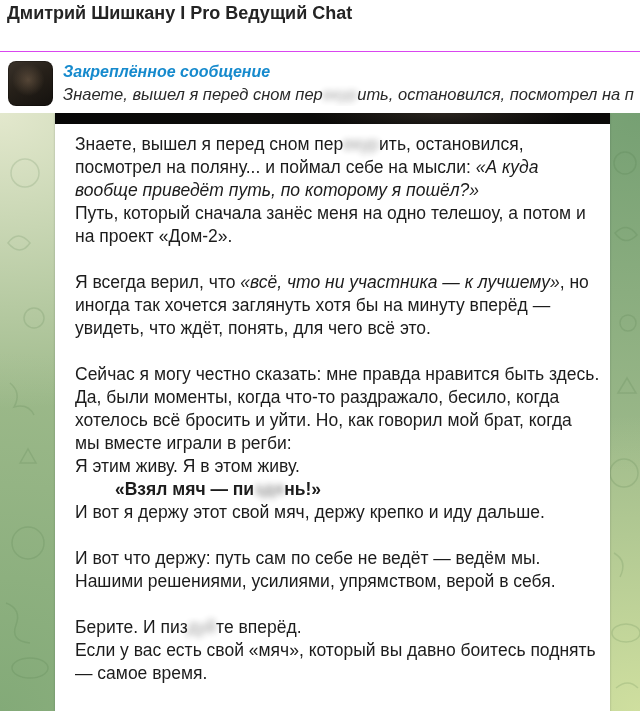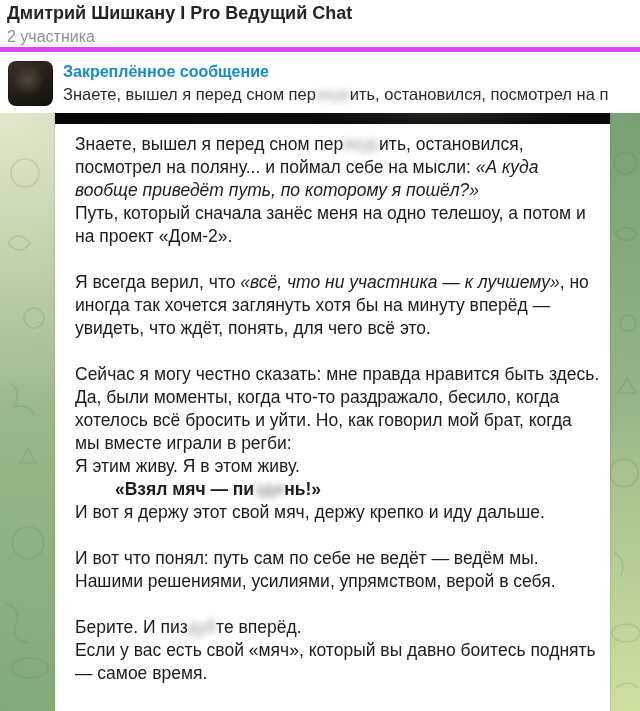--- a/index.html
+++ b/index.html
@@ -16,38 +16,39 @@
     font-family:"Liberation Sans","DejaVu Sans",sans-serif;
     background:#fff;
     position:relative;
   }
   .app{position:absolute;inset:0;width:640px;height:711px;overflow:hidden;}
 
   
   .chat-header{
     position:absolute;left:0;top:0;width:640px;height:52px;
     background:var(--header-bg);
-    border-bottom:5px solid #d946ef;
+    border-bottom:1px solid #d946ef;
     padding:1px 8px 0 7px;
   }
   .chat-title{
     font-size:18px;font-weight:700;color:#242424;line-height:24px;
     white-space:nowrap;overflow:hidden;
   }
   .chat-subtitle{
     font-size:16px;color:var(--subtitle-gray);line-height:22px;margin-top:1px;
     white-space:nowrap;overflow:hidden;
   }
 
   
   .pinned-bar{
     position:absolute;left:0;top:53px;width:640px;height:60px;
     background:#ffffff;
     display:flex;align-items:center;
     cursor:pointer;
+    font-style:italic;
   }
   .pin-thumb{
     flex:0 0 45px;width:45px;height:45px;margin:0 0 0 8px;
     border-radius:8px;
     background:
       radial-gradient(circle at 45% 42%, rgba(122,100,78,0.55) 0%, rgba(122,100,78,0) 45%),
       linear-gradient(150deg,#3b332b 0%,#262019 45%,#14110e 100%);
     box-shadow:inset 0 0 0 1px rgba(0,0,0,0.25);
   }
   .pin-texts{
@@ -99,21 +100,20 @@
   .it{font-style:italic;}
   .blur{filter:blur(3.2px);opacity:0.45;}
 </style>
 </head>
 <body>
 
 <div class="app">
 
   <header class="chat-header">
     <div class="chat-title">Дмитрий Шишкану I Pro Ведущий Chat</div>
-    <div class="chat-subtitle">2 участника</div>
   </header>
 
   <div class="pinned-bar">
     <div class="pin-thumb"></div>
     <div class="pin-texts">
       <div class="pin-title">Закреплённое сообщение</div>
       <div class="pin-preview"><span>Знаете, вышел я перед сном пер</span><span class="blur">екур</span><span>ить, остановился, посмотрел на п</span></div>
     </div>
   </div>
 
@@ -146,21 +146,21 @@
           <div class="para"><span>Путь, который сначала занёс меня на одно телешоу, а потом и на проект «Дом-2».</span></div>
           <div class="gap"></div>
           <div class="para"><span>Я всегда верил, что </span><span class="it">«всё, что ни участника — к лучшему»</span><span>, но иногда так хочется заглянуть хотя бы на минуту вперёд — увидеть, что ждёт, понять, для чего всё это.</span></div>
           <div class="gap"></div>
           <div class="para"><span>Сейчас я могу честно сказать: мне правда нравится быть здесь.</span></div>
           <div class="para"><span>Да, были моменты, когда что-то раздражало, бесило, когда хотелось всё бросить и уйти. Но, как говорил мой брат, когда мы вместе играли в регби:</span></div>
           <div class="para"><span>Я этим живу. Я в этом живу.</span></div>
           <div class="para bd"><span>«Взял мяч — пи</span><span class="blur">здя</span><span>нь!»</span></div>
           <div class="para"><span>И вот я держу этот свой мяч, держу крепко и иду дальше.</span></div>
           <div class="gap"></div>
-          <div class="para"><span>И вот что понял: путь сам по себе не ведёт — ведём мы. Нашими решениями, усилиями, упрямством, верой в себя.</span></div>
+          <div class="para"><span>И вот что держу: путь сам по себе не ведёт — ведём мы. Нашими решениями, усилиями, упрямством, верой в себя.</span></div>
           <div class="gap"></div>
           <div class="para"><span>Берите. И пиз</span><span class="blur">дуй</span><span>те вперёд.</span></div>
           <div class="para"><span>Если у вас есть свой «мяч», который вы давно боитесь поднять — самое время.</span></div>
         </div>
     </div>
   </div>
 
 </div>
 
 </body></html>

